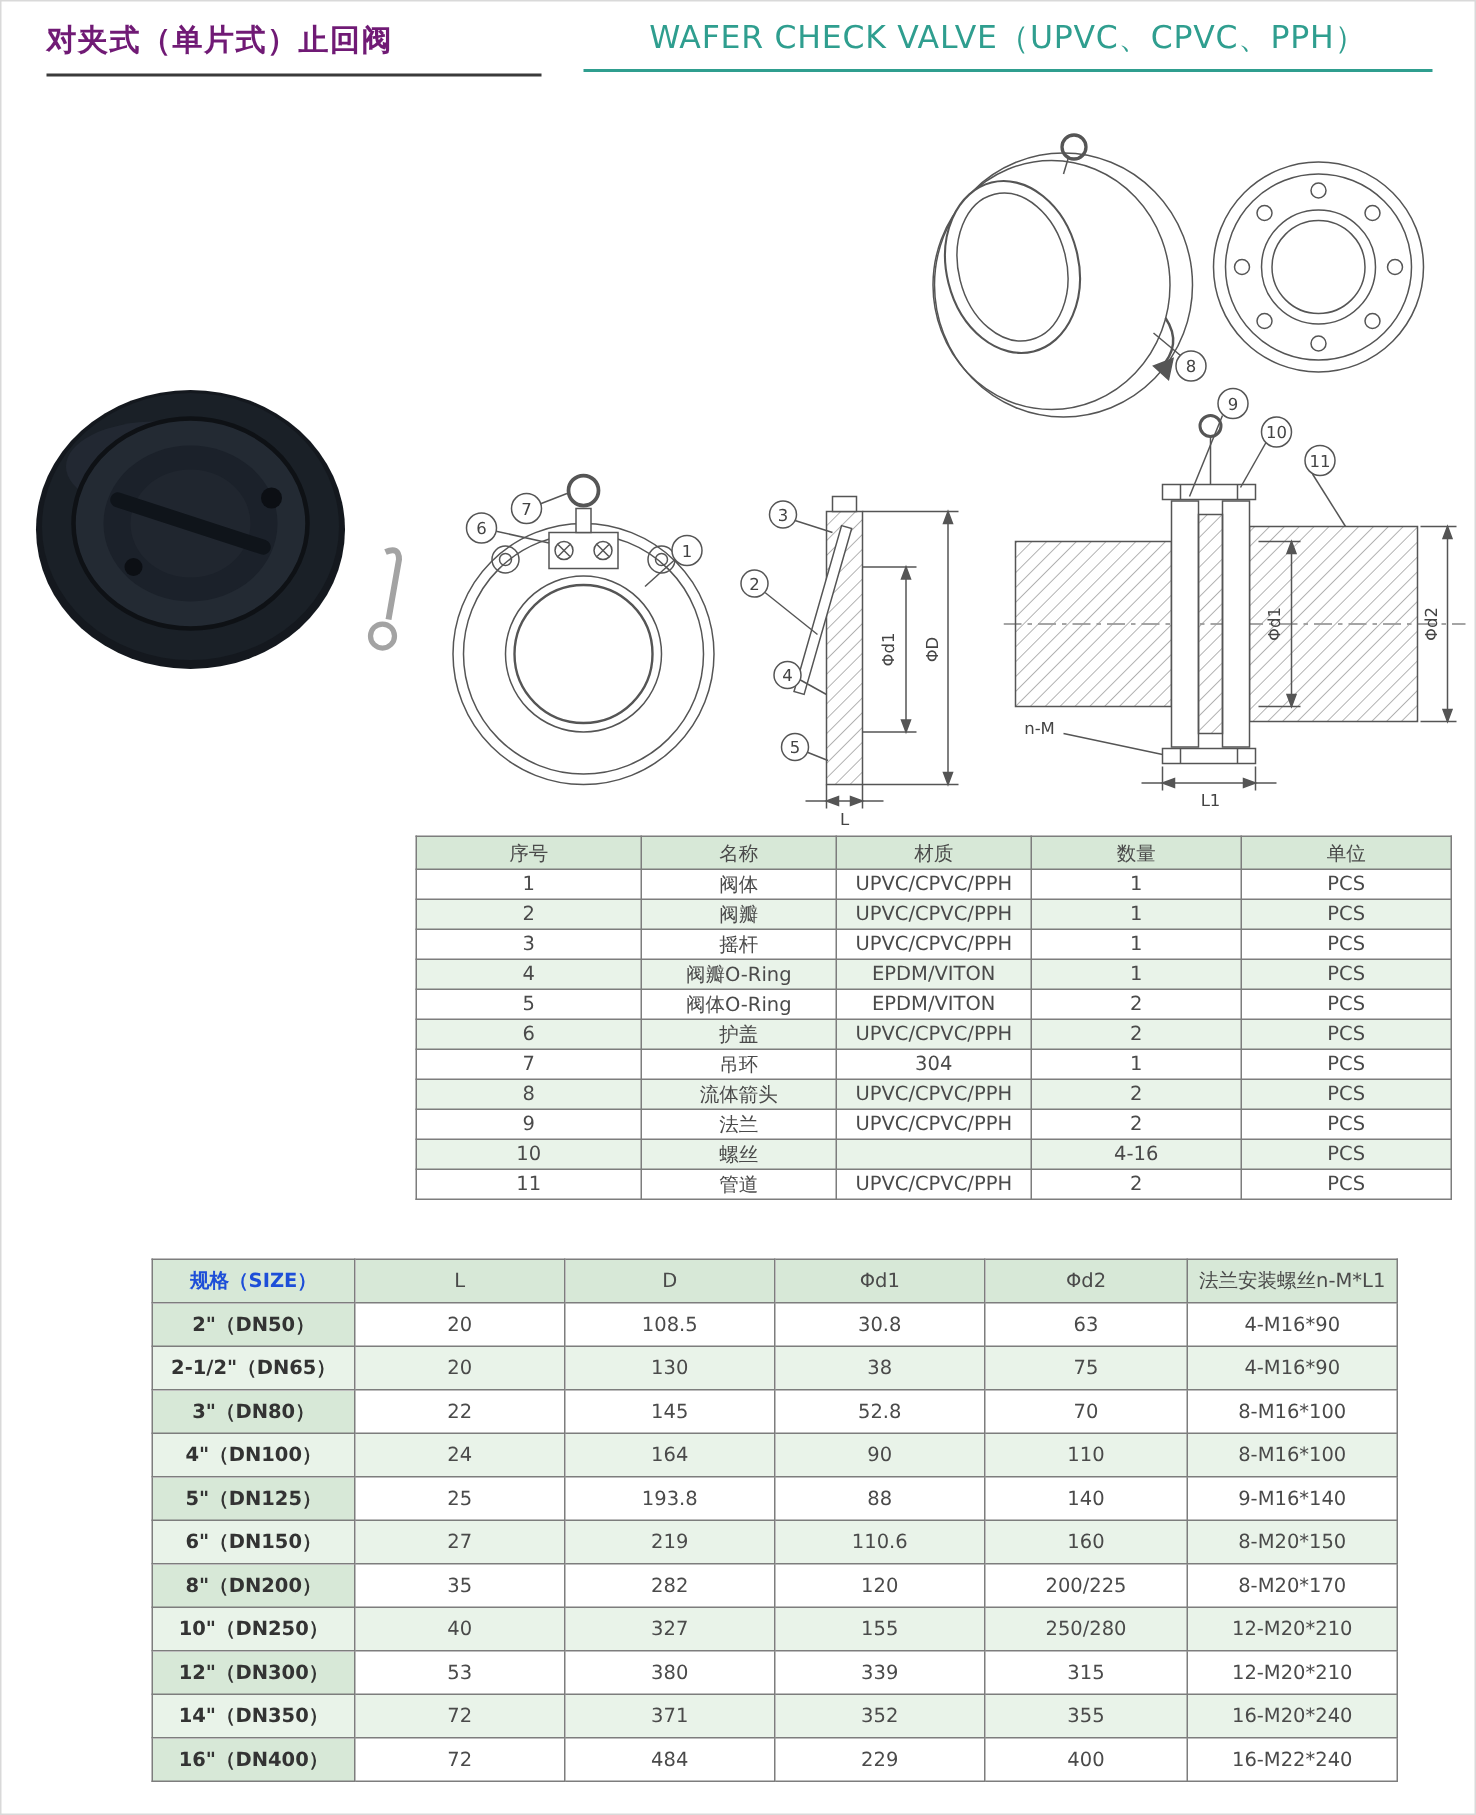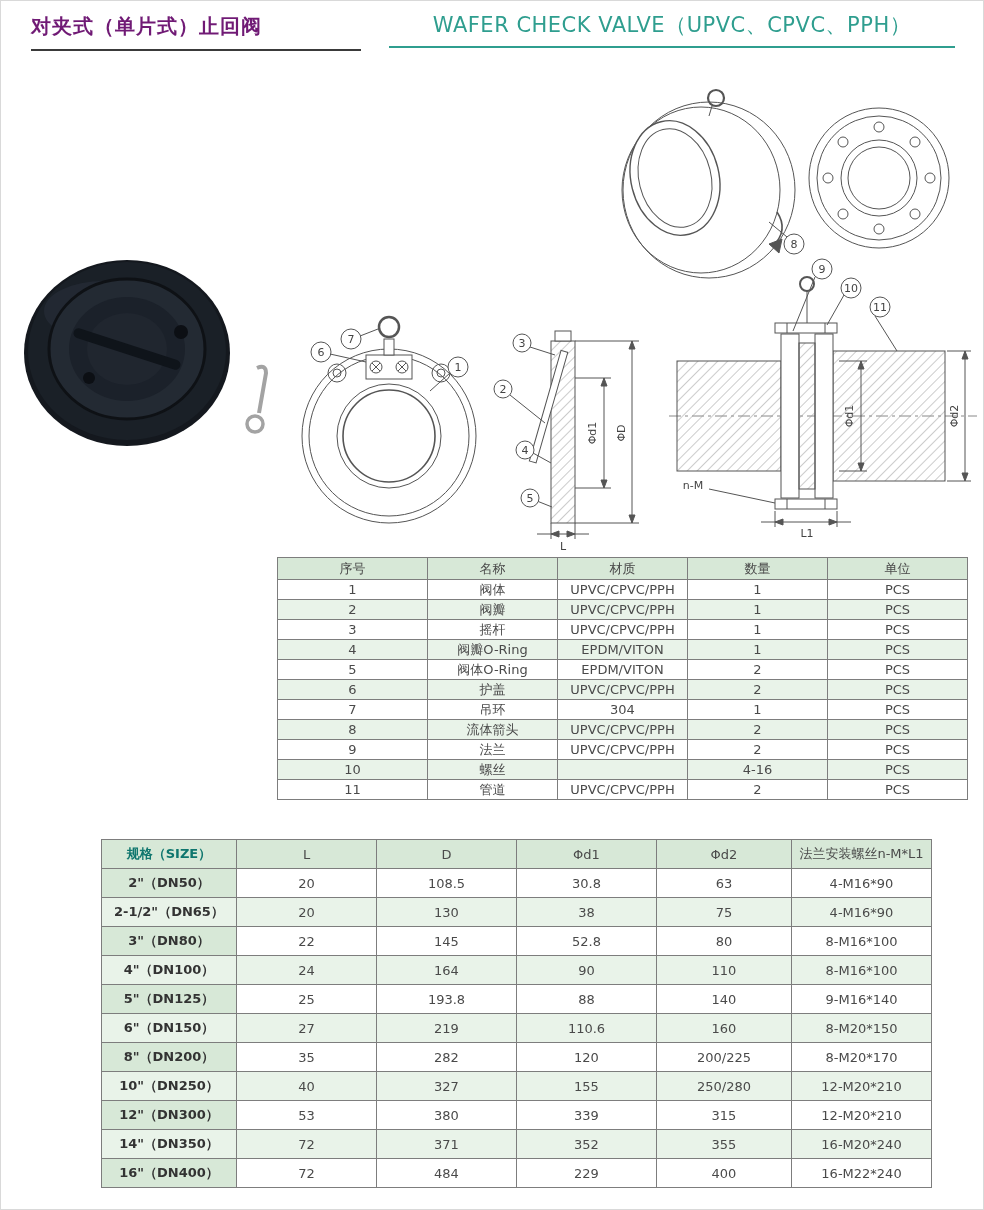--- a/index.html
+++ b/index.html
@@ -24,21 +24,21 @@
   thead th { background:#d7e8d7; font-weight:normal; }
 
   .parts { left:240px; top:556px; width:690px;margin-left:36px; }
   .parts th { height:22px; }
   .parts td { height:20px; }
   .parts tbody tr:nth-child(even) td { background:#e9f3e9; }
 
   .sizes { left:100px; top:838px; width:830px; }
   .sizes th { height:29px; }
   .sizes td { height:29px; }
-  .sizes thead th:first-child { font-weight:bold; color:#0f766e; }
+  .sizes thead th:first-child { font-weight:bold; color:#1d4ed8; }
   .sizes tbody tr:nth-child(even) td { background:#e9f3e9; }
   .sizes tbody td:first-child { background:#d7e8d7; font-weight:bold; color:#333; }
 </style>
 </head>
 <body>
 
 <div class="page">
 
   <div class="title-cn">对夹式（单片式）止回阀</div>
   <div class="title-en">WAFER CHECK VALVE（UPVC、CPVC、PPH）</div>
@@ -373,21 +373,21 @@
           <td>130</td>
           <td>38</td>
           <td>75</td>
           <td>4-M16*90</td>
         </tr>
         <tr>
           <td>3"（DN80）</td>
           <td>22</td>
           <td>145</td>
           <td>52.8</td>
-          <td>80</td>
+          <td>70</td>
           <td>8-M16*100</td>
         </tr>
         <tr>
           <td>4"（DN100）</td>
           <td>24</td>
           <td>164</td>
           <td>90</td>
           <td>110</td>
           <td>8-M16*100</td>
         </tr>

